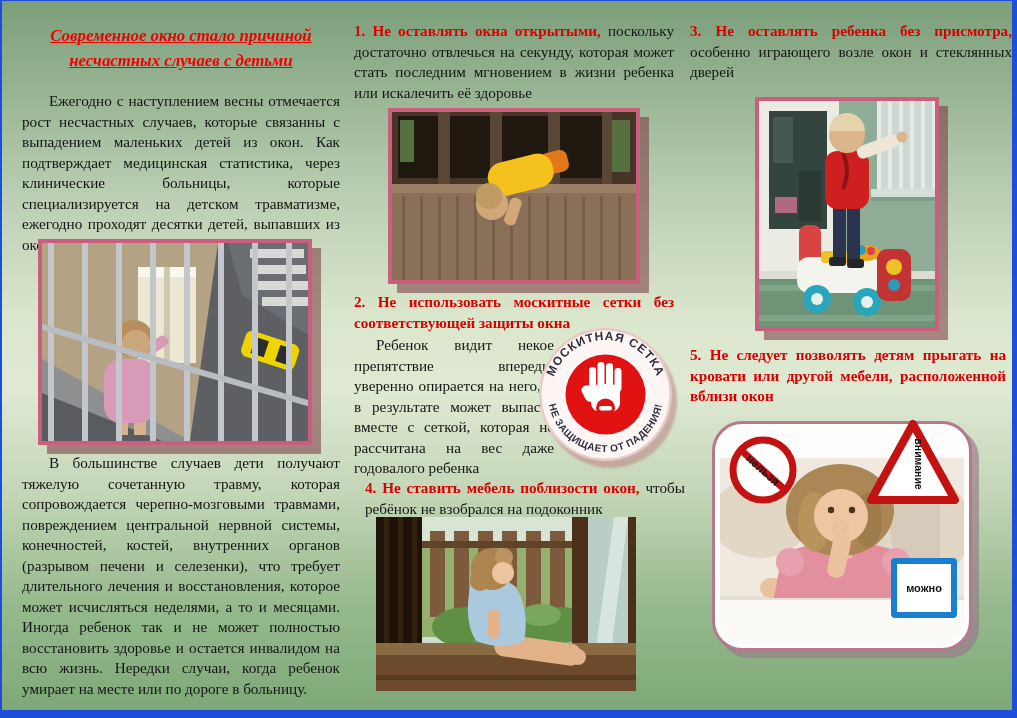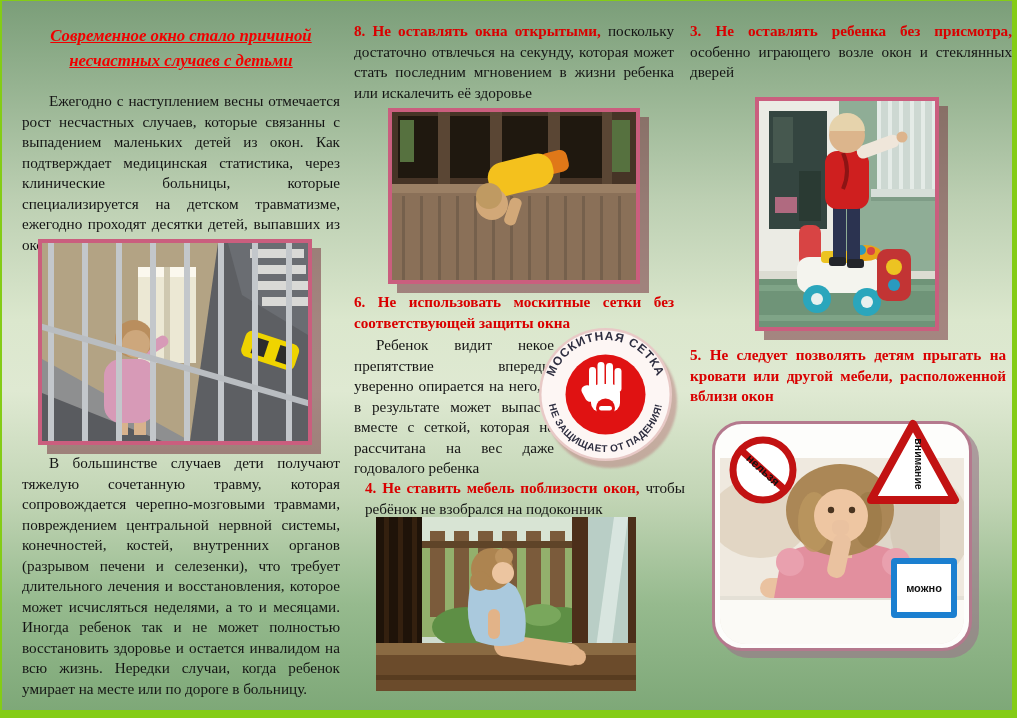--- a/index.html
+++ b/index.html
@@ -1,16 +1,16 @@
 <!DOCTYPE html>
 <html><head>
 <meta charset="utf-8">
 <style>
   html,body{margin:0;padding:0;background:#222;}
-  .frame{position:relative;width:1017px;height:718px;background:#84cc16;overflow:hidden;
+  .frame{position:relative;width:1017px;height:718px;background:#1d4ed8;overflow:hidden;
          font-family:"Liberation Serif", serif;}
   .page{position:absolute;left:2px;top:1px;width:1010px;height:709px;
         background:linear-gradient(180deg,#7b9e79 0%,#96b391 12%,#bccfb2 28%,#dbe7cd 45%,
                    #dfe9d2 55%,#c2d5b5 70%,#96ba8e 85%,#7ea878 100%);}
   .abs{position:absolute;}
   .title{color:#f00000;font-weight:bold;font-style:italic;font-size:16.8px;line-height:1.5;
          text-align:center;text-decoration:underline;}
   .para{font-size:15.2px;line-height:1.35;color:#141414;text-align:justify;}
   .indent{text-indent:27px;}
   .red{color:#d90000;font-weight:bold;}
@@ -80,21 +80,21 @@
           <rect x="210" y="0" width="6" height="198"></rect>
             <rect x="244" y="0" width="6" height="198"></rect>
         </g>
         <rect x="-12" y="118" width="290" height="6" fill="#b9bdc1" transform="rotate(16 130 120)"></rect>
       </svg>
     </div>
 
     <p class="abs para indent" style="left:20px;top:452px;width:318px;margin:0;">В большинстве случаев дети получают тяжелую сочетанную травму, которая сопровождается черепно-мозговыми травмами, повреждением центральной нервной системы, конечностей, костей, внутренних органов (разрывом печени и селезенки), что требует длительного лечения и восстановления, которое может исчисляться неделями, а то и месяцами. Иногда ребенок так и не может полностью восстановить здоровье и остается инвалидом на всю жизнь. Нередки случаи, когда ребенок умирает на месте или по дороге в больницу.</p>
 
     <p class="abs para" style="left:352px;top:20px;width:320px;margin:0;">
-      <span class="red">8. Не оставлять окна открытыми,</span><span> поскольку достаточно отвлечься на секунду, которая может стать последним мгновением в жизни ребенка или искалечить её здоровье</span>
+      <span class="red">1. Не оставлять окна открытыми,</span><span> поскольку достаточно отвлечься на секунду, которая может стать последним мгновением в жизни ребенка или искалечить её здоровье</span>
     </p>
 
     <div class="abs pframe" style="left:386px;top:107px;width:244px;height:168px;">
       <svg viewBox="0 0 244 168" width="244" height="168">
         <rect width="244" height="168" fill="#8a7058"></rect>
         <rect width="244" height="74" fill="#463426"></rect>
         <g fill="#1f180f">
           <rect x="6" y="4" width="40" height="62"></rect>
             <rect x="58" y="4" width="40" height="62"></rect>
           <rect x="110" y="4" width="46" height="62"></rect>
@@ -127,21 +127,21 @@
         <g>
           <rect x="148" y="40" width="28" height="22" rx="7" fill="#e07818" transform="rotate(-14 160 50)"></rect>
           <rect x="96" y="46" width="66" height="34" rx="15" fill="#f4c11d" transform="rotate(-14 128 64)"></rect>
           <rect x="118" y="86" width="12" height="28" rx="5" fill="#d2a878" transform="rotate(18 124 90)"></rect>
           <circle cx="100" cy="92" r="16" fill="#d2a878"></circle>
           <circle cx="97" cy="84" r="13" fill="#bf9a62"></circle>
         </g>
       </svg>
     </div>
 
-    <p class="abs para allred" style="left:352px;top:291px;width:320px;margin:0;">6. Не использовать москитные сетки без соответствующей защиты окна</p>
+    <p class="abs para allred" style="left:352px;top:291px;width:320px;margin:0;">2. Не использовать москитные сетки без соответствующей защиты окна</p>
 
     <p class="abs para" style="left:352px;top:334px;width:200px;margin:0;text-indent:22px;">Ребенок видит некое препятствие впереди, уверенно опирается на него, и в результате может выпасть вместе с сеткой, которая не рассчитана на вес даже годовалого ребенка</p>
 
     <div class="abs badge-wrap" style="left:536px;top:326px;width:135px;height:135px;">
       <svg viewBox="0 0 135 135" width="135" height="135">
         <defs>
           <path id="arcTop" d="M 13,67.5 A 54.5,54.5 0 0 1 122,67.5"></path>
           <path id="arcBot" d="M 10,67.5 A 57.5,57.5 0 0 0 125,67.5"></path>
         </defs>
         <circle cx="67.5" cy="67.5" r="66.5" fill="#e8c9c6"></circle>

